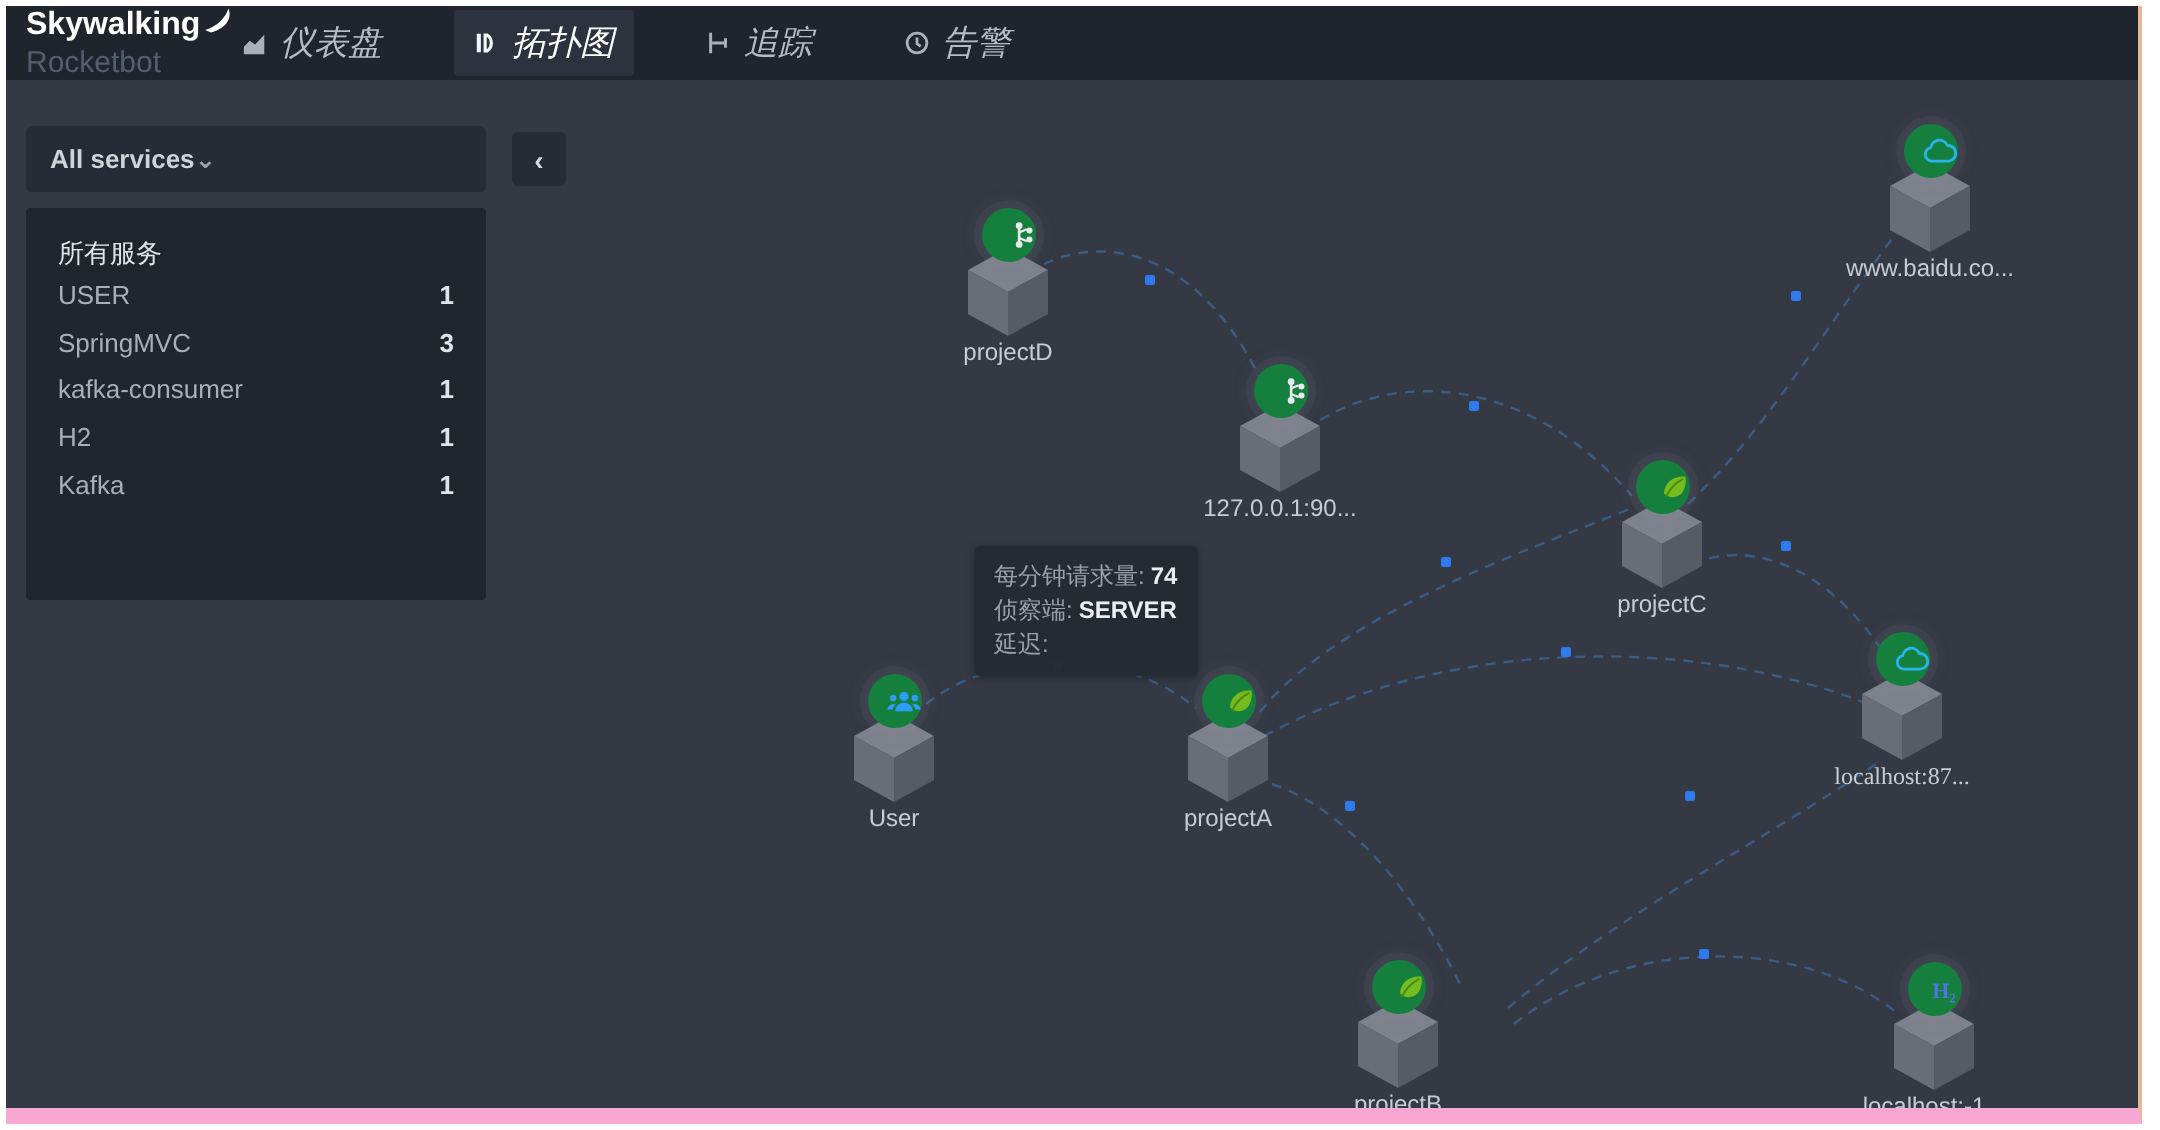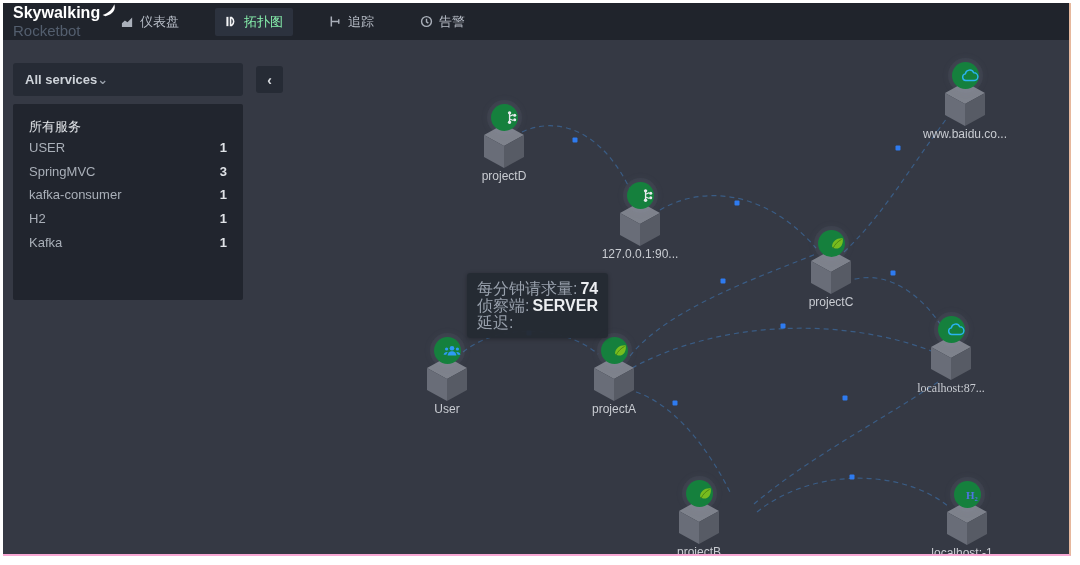--- a/index.html
+++ b/index.html
@@ -3,31 +3,31 @@
 <meta charset="utf-8">
 <style>
   html,body{margin:0;padding:0;}
   body{
     width:1080px;height:565px;position:relative;background:#ffffff;
     font-family:"Liberation Sans","DejaVu Sans",sans-serif;overflow:hidden;
   }
   .app{
     position:absolute;left:3px;top:3px;width:1066px;height:551px;
     background:#353944;overflow:hidden;
-    border-right:2px solid #e6b89d;border-bottom:2px solid #f9a8d4;
+    border-right:2px solid #e6b89d;border-bottom:8px solid #f9a8d4;
   }
   
   .navbar{position:absolute;top:0;left:0;width:100%;height:37px;background:#20242c;}
   .logo{position:absolute;left:10px;top:2px;line-height:1;}
   .logo-title{font-size:16px;font-weight:bold;color:#ffffff;display:flex;align-items:flex-start;}
   .logo-swoosh{margin-left:1px;margin-top:-2px;}
   .logo-sub{font-size:15px;color:#535e6e;margin-top:1px;}
   .nav-items{position:absolute;left:108px;top:0;height:37px;display:flex;align-items:center;gap:26px;}
-  .nav-item{display:flex;align-items:center;gap:6px;font-size:13px;color:#b6bcc6;padding:5px 10px;border-radius:2px;cursor:pointer;white-space:nowrap;}
-  .nav-item.active{background:#2c323e;color:#86efac;}
+  .nav-item{display:flex;align-items:center;gap:6px;font-size:17px;color:#b6bcc6;padding:5px 10px;border-radius:2px;cursor:pointer;white-space:nowrap;font-style:italic;}
+  .nav-item.active{background:#2c323e;color:#ffffff;}
   .nav-item .ico{display:flex;align-items:center;}
   
   .svc-select{
     position:absolute;left:10px;top:60px;width:230px;height:33px;background:#262b35;
     border-radius:3px;display:flex;align-items:center;
     padding:0 12px;box-sizing:border-box;cursor:pointer;
   }
   .svc-select .val{font-size:13px;font-weight:bold;color:#ced3d9;}
   .svc-select .chev{color:#9aa1ab;font-size:13px;font-weight:bold;}
   .collapse-btn{
@@ -54,22 +54,22 @@
   .node{position:absolute;width:120px;text-align:center;cursor:pointer;}
   .node-ico{
     width:27px;height:27px;border-radius:50%;background:#15803d;margin:0 auto;
     display:flex;align-items:center;justify-content:flex-end;position:relative;z-index:2;
     box-shadow:0 0 0 4px rgba(140,150,170,0.07), 0 0 10px 2px rgba(140,150,170,0.10);
   }
   .node-cube{margin:-7px auto 0;display:block;position:relative;z-index:1;}
   .node-label{font-size:12px;color:#c9ccd2;margin-top:1px;white-space:nowrap;}
   
   .tooltip{
-    position:absolute;left:464px;top:270px;background:rgba(37,42,51,.97);
-    border-radius:3px;padding:7px 10px;font-size:16px;line-height:17px;z-index:20;
+    position:absolute;left:484px;top:270px;background:rgba(37,42,51,.97);
+    border-radius:3px;padding:7px 10px;font-size:12px;line-height:17px;z-index:20;
     box-shadow:0 1px 4px rgba(0,0,0,.3);white-space:nowrap;
   }
   .tooltip .lbl{color:#98a0ac;}
   .tooltip .val{color:#eceef1;font-weight:bold;margin-left:3px;}
 </style>
 </head>
 <body>
 
 <div class="app">
 

